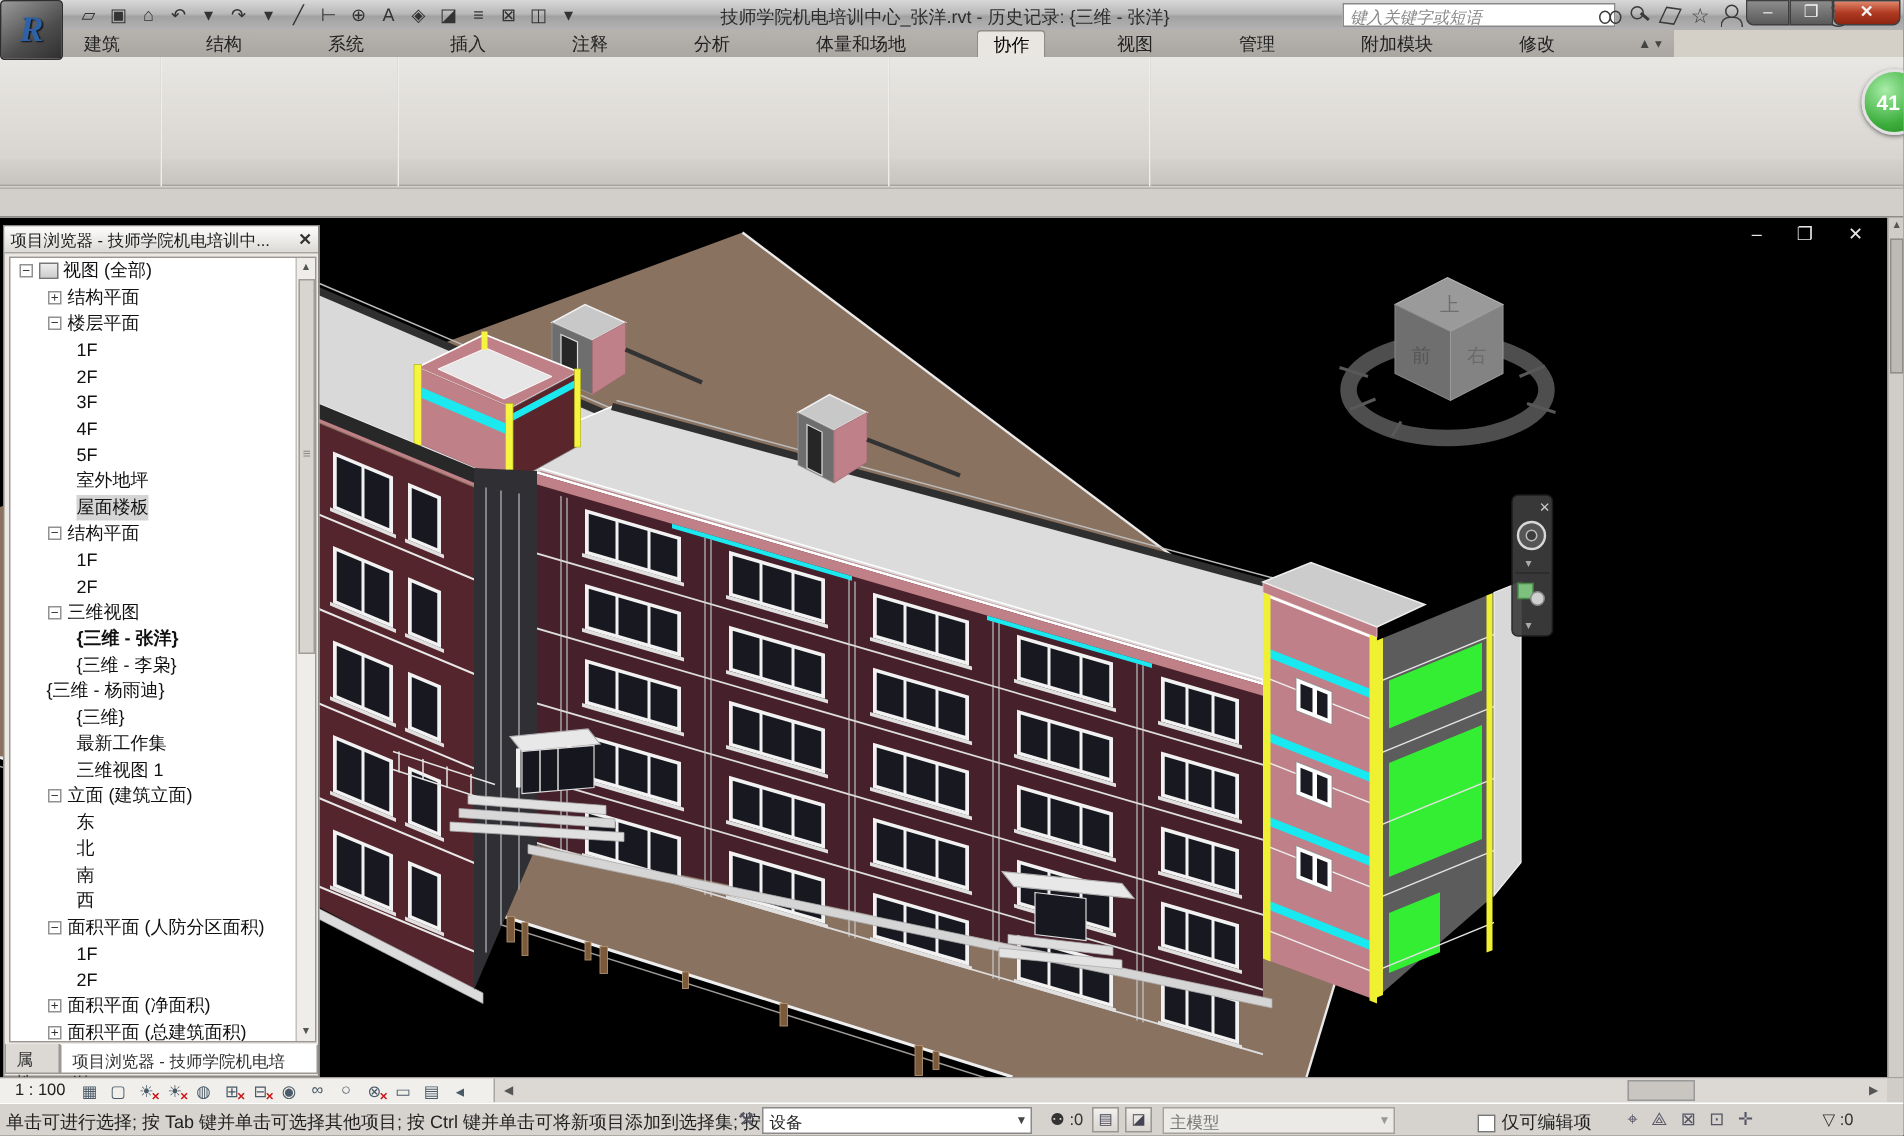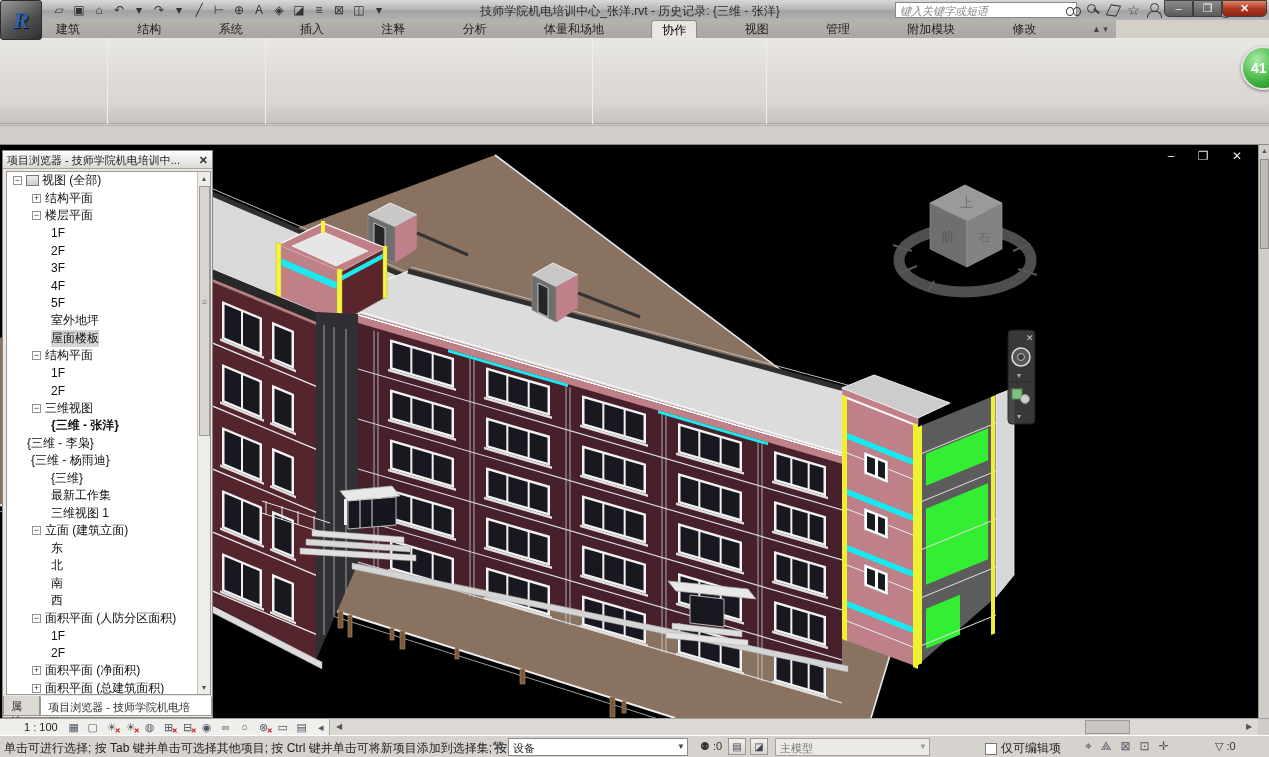--- a/index.html
+++ b/index.html
@@ -63,21 +63,21 @@
 
   
   #canvas { left:0; top:145px; width:1258px; height:573px; background:#000; z-index:1; overflow:hidden; }
   #viewctl { position:absolute; right:6px; top:4px; color:#e6e6e6; font-size:12px; letter-spacing:10px; z-index:3; }
   #vscroll { left:1258px; top:145px; width:11px; height:573px; background:#d0cdc8; border-left:1px solid #9a9792; z-index:4; }
   #vscroll .sarr { width:11px; height:12px; font-size:7px; color:#555; text-align:center; line-height:12px; }
   #vthumb { position:absolute; top:14px; left:1px; width:9px; height:90px; background:#bdbab5; border:1px solid #908d88; }
 
   
   #hstrip { left:0; top:718px; width:1269px; height:17px; background:#e4e1dd; border-top:1px solid #a3a09c; z-index:12; display:flex; }
-  #viewbar { width:330px; height:16px; background:#f1efec; border-right:1px solid #aaa7a3; display:flex; align-items:center; padding-left:24px; gap:5px; }
+  #viewbar { width:330px; height:16px; background:#f1efec; border-right:1px solid #aaa7a3; display:flex; align-items:center; padding-left:10px; gap:5px; }
   #scale-lbl { font-size:11px; color:#222; white-space:nowrap; margin-right:4px; }
   .vbi { font-size:11px; color:#4a5a66; position:relative; width:14px; text-align:center; }
   .vbi .rx { position:absolute; right:-2px; bottom:-1px; color:#cc1111; font-size:7px; font-weight:bold; }
   #hscroll { flex:1; position:relative; background:#dcd9d5; }
   .harr { position:absolute; top:1px; width:14px; height:14px; font-size:8px; color:#555; text-align:center; line-height:14px; }
   #hthumb { position:absolute; left:755px; top:1px; width:45px; height:14px; background:#c9c6c1; border:1px solid #999; }
   #corner { width:11px; background:#d0cdc8; }
 
   #statusbar { left:0; top:735px; width:1269px; height:22px; background:#d6d3ce; border-top:1px solid #fff; z-index:12; font-size:12px; color:#1f1f1f; }
   #hint { left:4px; top:4px; white-space:nowrap; }
@@ -865,21 +865,21 @@
         <div class="trow" style="padding-left: 44px;">
           <span class="lbl">2F</span>
         </div>
         <div class="trow" style="padding-left: 25px;">
           <span class="exp">−</span>
           <span class="lbl">三维视图</span>
         </div>
         <div class="trow bold" style="padding-left: 44px;">
           <span class="lbl">{三维 - 张洋}</span>
         </div>
-        <div class="trow" style="padding-left: 20px;">
+        <div class="trow" style="padding-left: 44px;">
           <span class="lbl">{三维 - 李枭}</span>
         </div>
         <div class="trow" style="padding-left: 24px;">
           <span class="lbl">{三维 - 杨雨迪}</span>
         </div>
         <div class="trow" style="padding-left: 44px;">
           <span class="lbl">{三维}</span>
         </div>
         <div class="trow" style="padding-left: 44px;">
           <span class="lbl">最新工作集</span>

